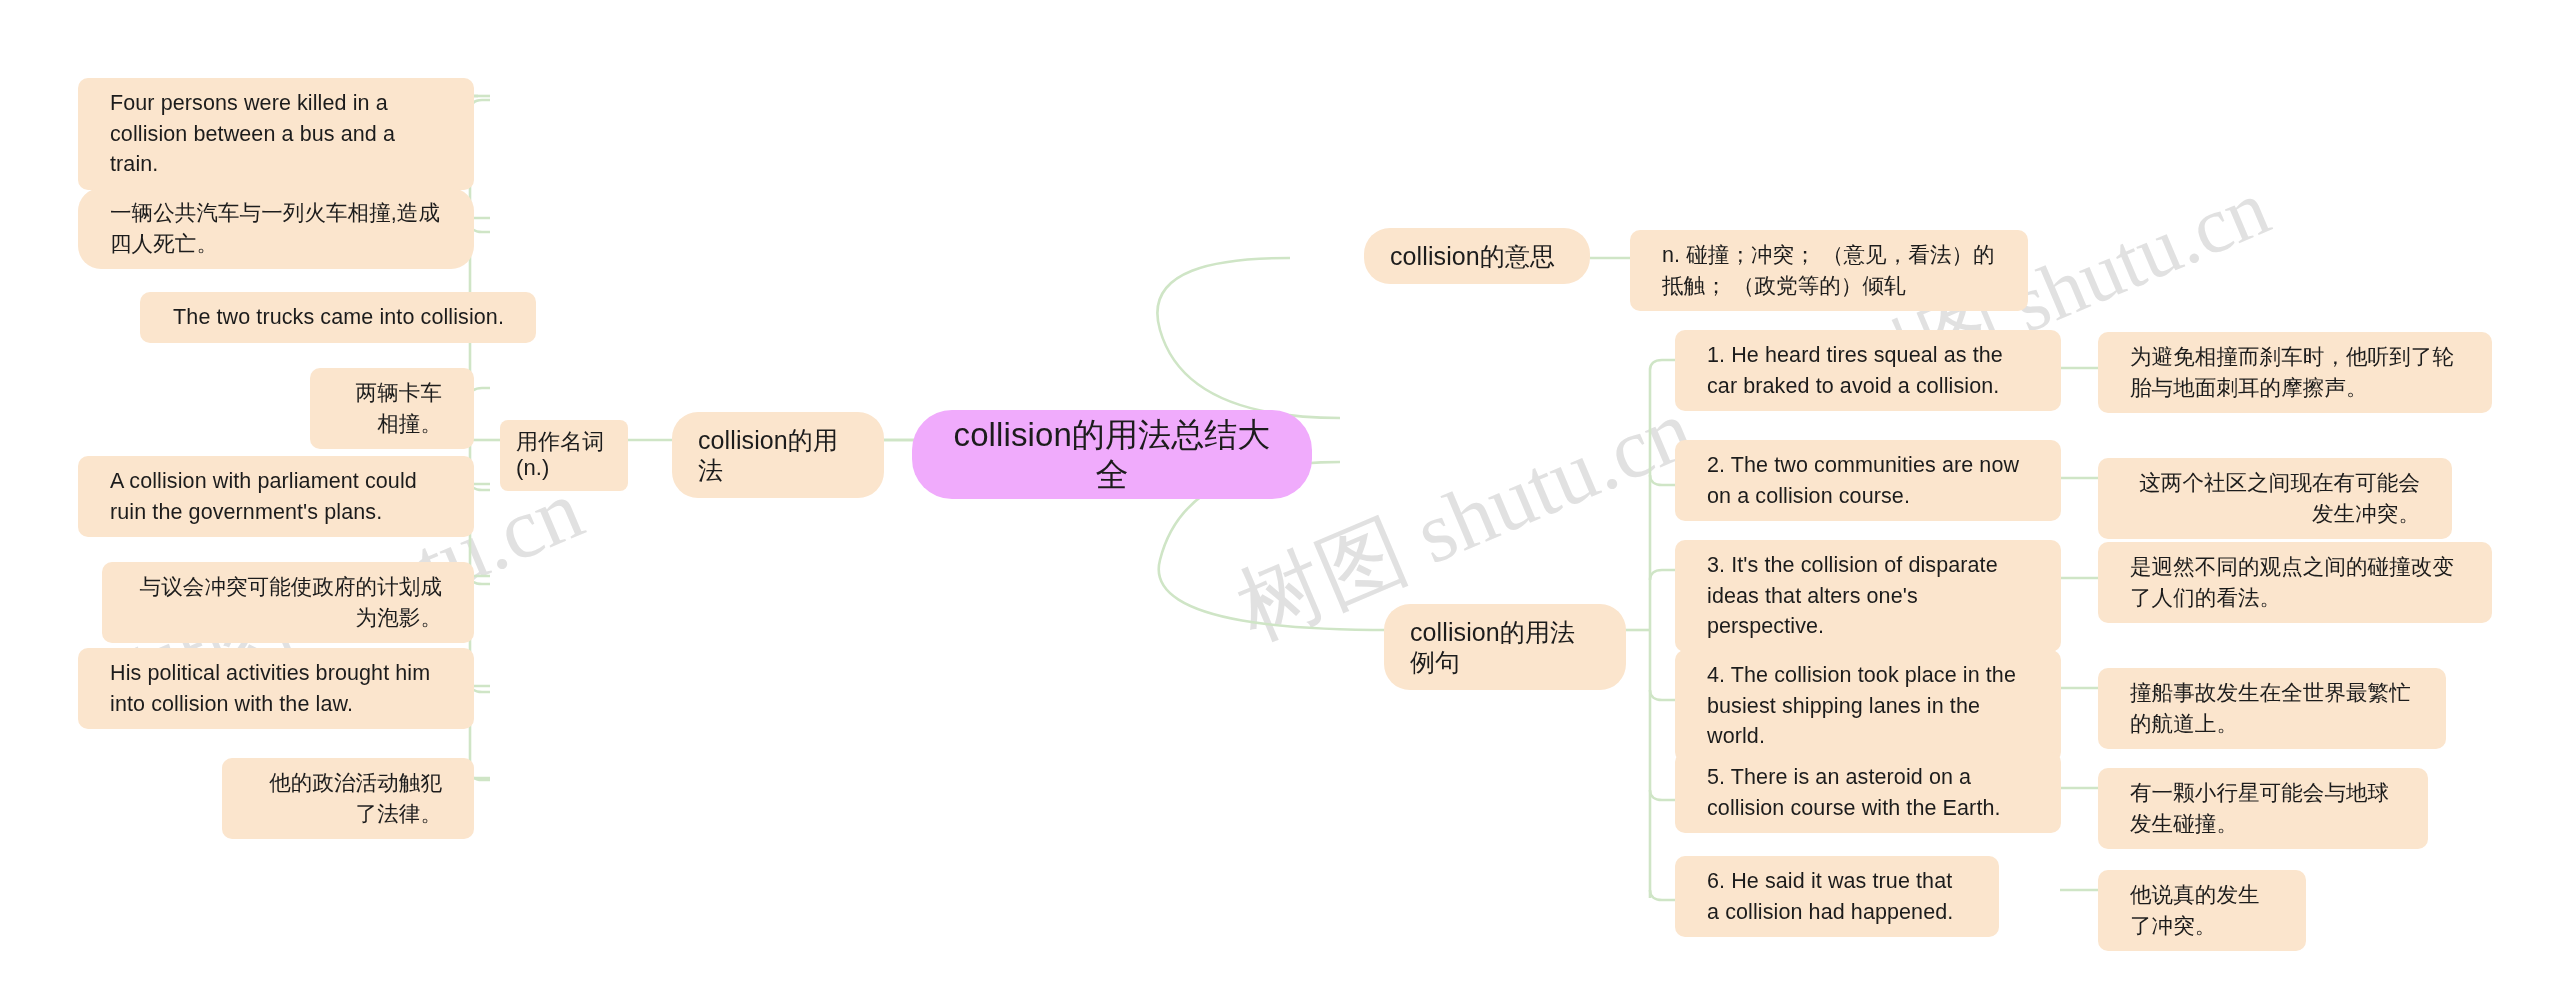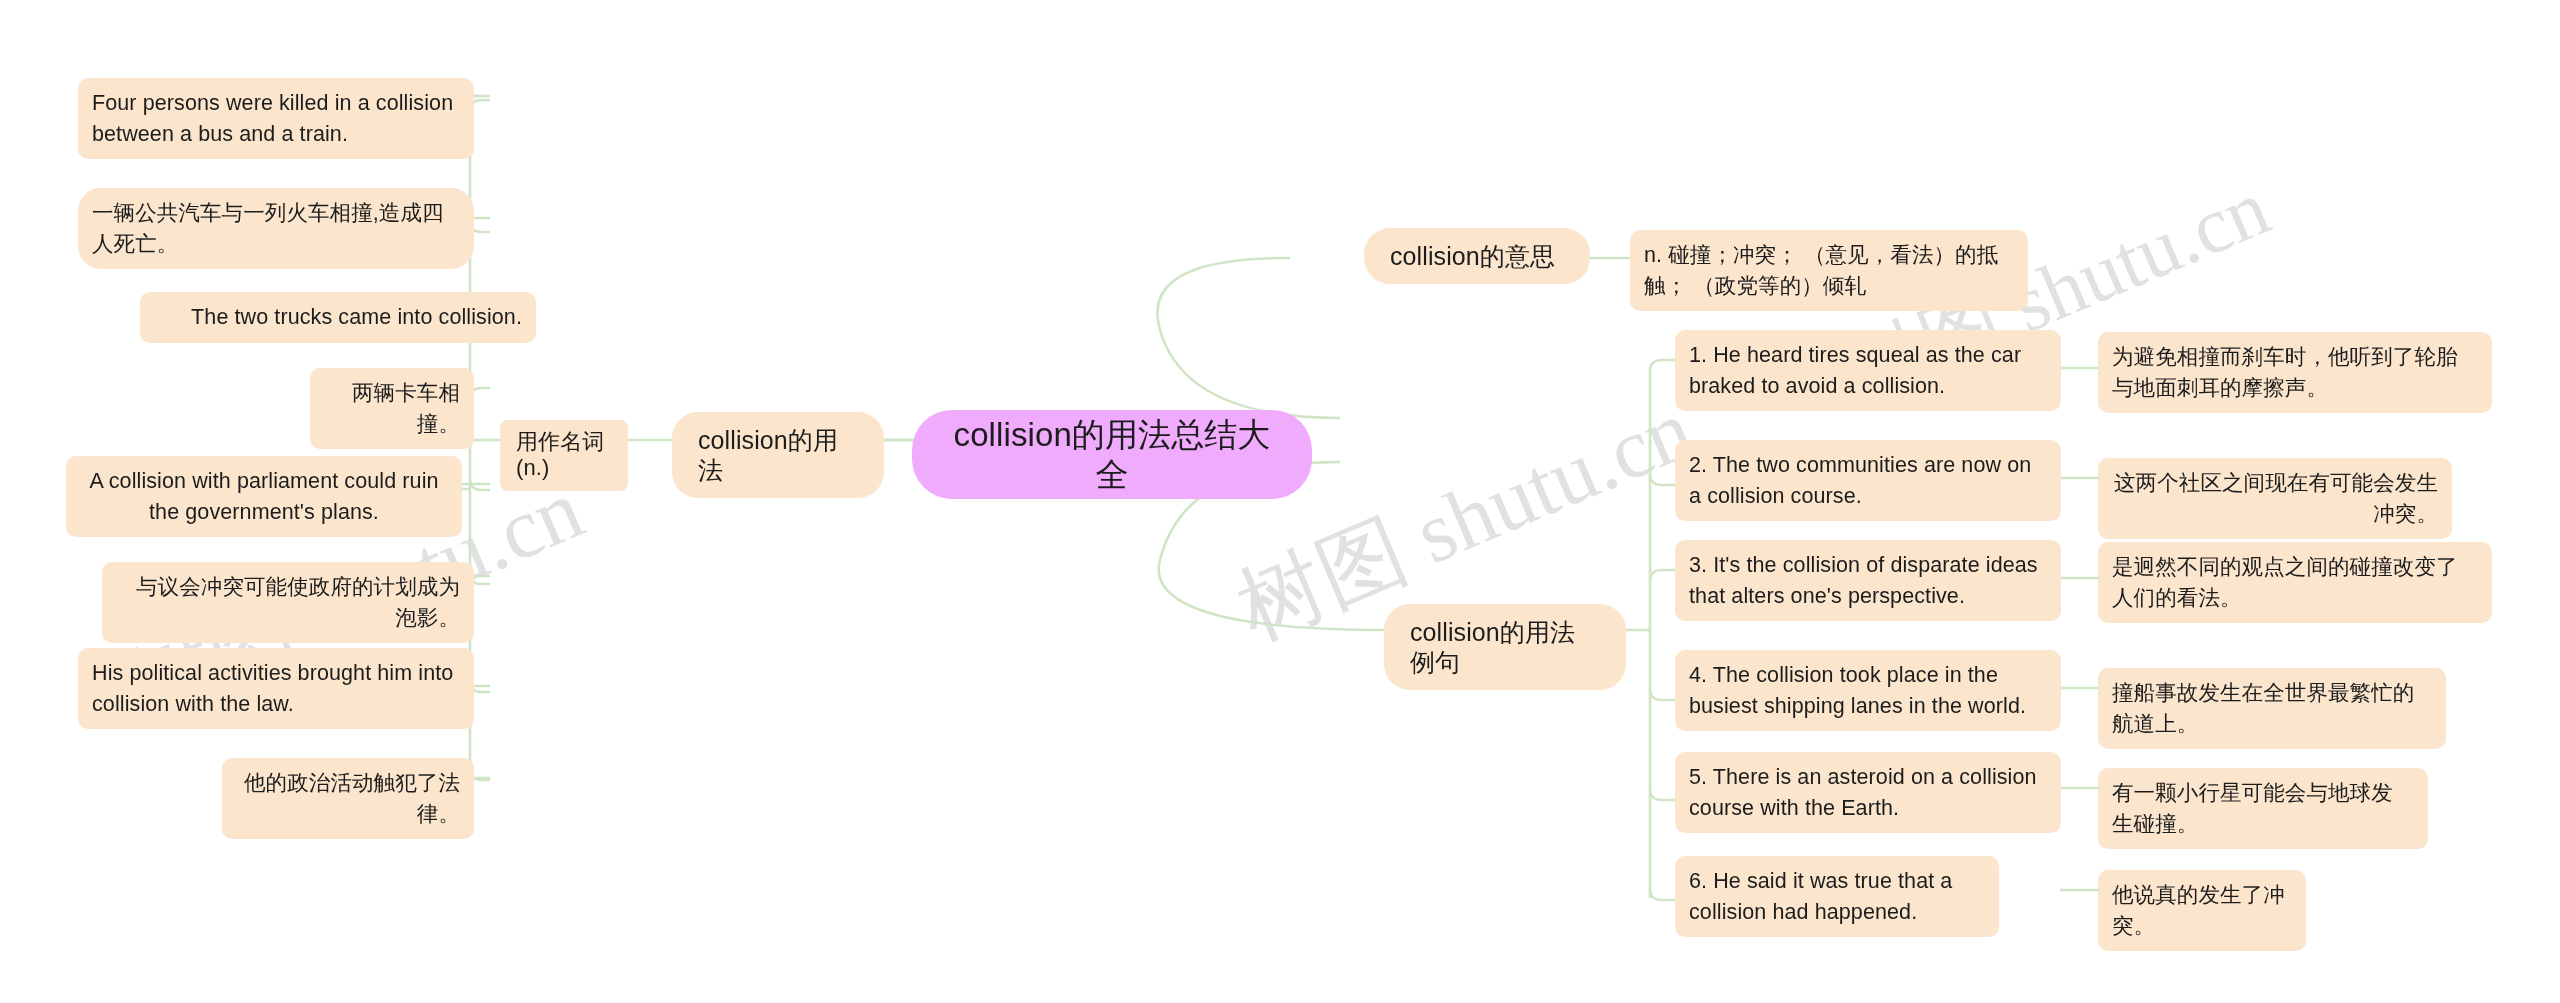--- a/index.html
+++ b/index.html
@@ -39,21 +39,21 @@
   .wm1 { left: 110px; top: 640px; }
   .wm2 { left: 1220px; top: 560px; }
   .wm3 { left: 1830px; top: 330px; font-size: 80px; }
 
   .node {
     position: absolute;
     box-sizing: border-box;
     background: #fbe5cd;
     color: #1c1c1c;
     border-radius: 10px;
-    padding: 10px 14px;
+    padding: 10px 32px;
     font-size: 21.5px;
     line-height: 1.42;
     letter-spacing: 0.1px;
   }
   .node.cn { font-size: 21.5px; }
   .root {
     background: #f0abfc;
     border-radius: 40px;
     font-size: 33px;
     padding: 5px 30px;
@@ -167,21 +167,21 @@
   <div class="node sub" style="left:500px; top:420px; width:128px;">用作名词(n.)</div>
 
   <div class="node" style="left:78px; top:78px; width:396px;">Four persons were killed in a collision between a bus and a train.</div>
 
   <div class="node cn" style="left:78px; top:188px; width:396px;border-radius:23px;">一辆公共汽车与一列火车相撞,造成四人死亡。</div>
 
   <div class="node ta-right" style="left:140px; top:292px; width:396px;">The two trucks came into collision.</div>
 
   <div class="node cn ta-right" style="left:310px; top:368px; width:164px;">两辆卡车相撞。</div>
 
-  <div class="node" style="left:66px; top:456px; width:396px;text-align:center;">A collision with parliament could ruin the government's plans.</div>
+  <div class="node" style="left:78px; top:456px; width:396px;">A collision with parliament could ruin the government's plans.</div>
 
   <div class="node cn ta-right" style="left:102px; top:562px; width:372px;">与议会冲突可能使政府的计划成为泡影。</div>
 
   <div class="node" style="left:78px; top:648px; width:396px;">His political activities brought him into collision with the law.</div>
 
   <div class="node cn ta-right" style="left:222px; top:758px; width:252px;">他的政治活动触犯了法律。</div>
 
   <div class="node branch" style="left:1364px; top:228px; width:226px;">collision的意思</div>
 
   <div class="node cn" style="left:1630px; top:230px; width:398px;">n. 碰撞；冲突； （意见，看法）的抵触； （政党等的）倾轧</div>

